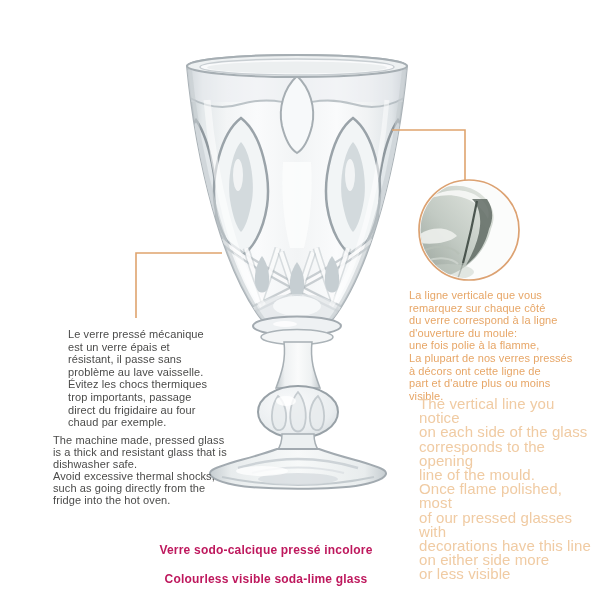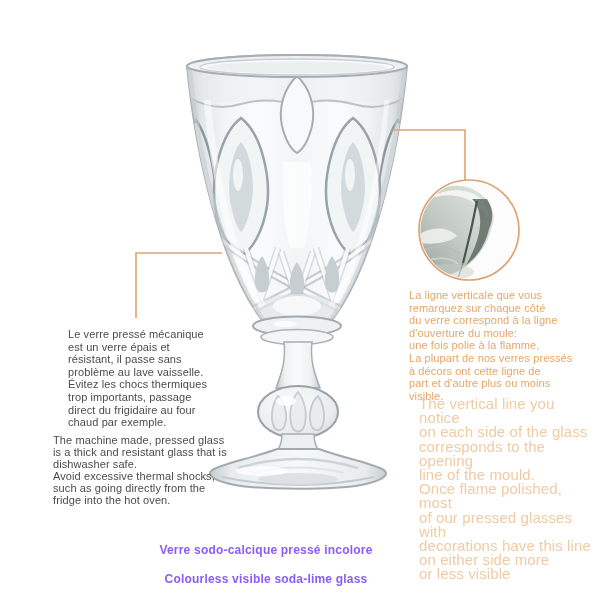--- a/index.html
+++ b/index.html
@@ -11,21 +11,21 @@
   .note{
     position:absolute;white-space:pre-line;
     font-size:11px;letter-spacing:.1px;
   }
   .note-left-fr{left:68px;top:328px;width:185px;line-height:12.6px;color:#4b4b4a;}
   .note-left-en{left:53px;top:434px;width:205px;line-height:12.1px;color:#4b4b4a;}
   .note-right-fr{left:409px;top:281px;width:190px;line-height:12.6px;color:#e7a667;margin-top:8px;}
   .note-right-en{left:419px;top:397px;width:180px;line-height:14.2px;font-size:15px;color:#f0cba3;}
   .caption{
     position:absolute;left:0;top:528px;width:532px;text-align:center;
-    font-size:12px;font-weight:600;line-height:14.5px;color:#8b5cf6;letter-spacing:.2px;
+    font-size:12px;font-weight:600;line-height:14.5px;color:#be185d;letter-spacing:.2px;
     white-space:pre-line;
   }
 </style>
 </head>
 <body>
 
 <div class="stage">
 
   <svg class="scene-svg" viewBox="0 0 600 600">
     <defs>

